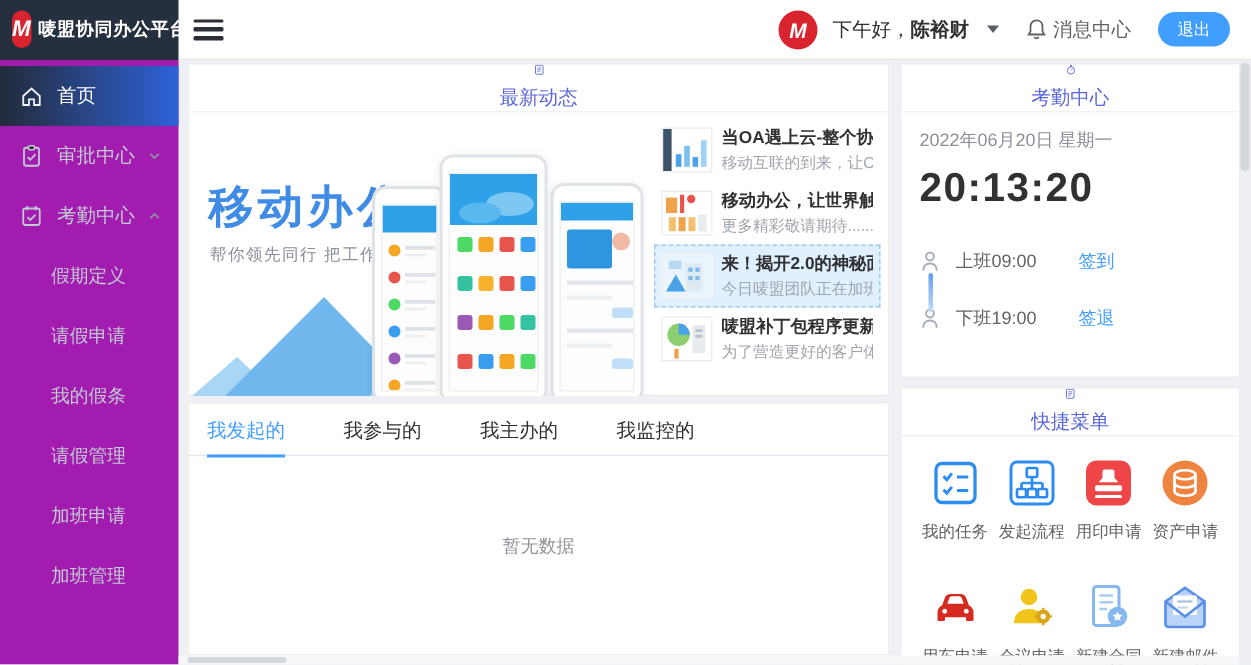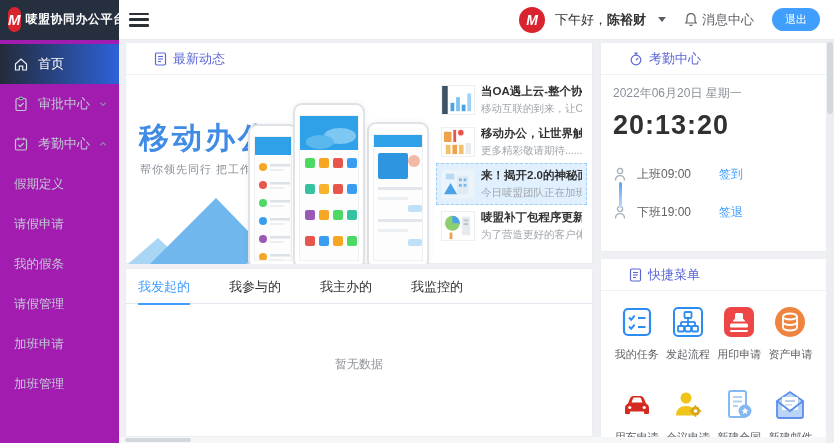--- a/index.html
+++ b/index.html
@@ -22,25 +22,25 @@
   .caret { width:0; height:0; border-left:4.5px solid transparent; border-right:4.5px solid transparent; border-top:5.5px solid #5a5e66; margin-left:2px; }
   .msg { display:flex; align-items:center; gap:4px; font-size:13px; color:#606266; margin-left:8px; cursor:pointer; white-space:nowrap; }
   .logout-btn { margin-left:8px; background:#409eff; color:#fff; border:none; border-radius:12px; font-size:11px; padding:4px 13px; cursor:pointer; white-space:nowrap; }
 
   
   .sidebar { position:absolute; left:0; top:40px; width:119px; height:403px; background:#a21caf; padding-top:4px; }
   .menu-item { height:40px; display:flex; align-items:center; padding-left:13px; color:#c3c9d4; font-size:13px; cursor:pointer; position:relative; }
   .menu-item .mi-icon { width:16px; height:16px; margin-right:9px; flex:0 0 16px; }
   .menu-item.active { background:linear-gradient(90deg,#232b3a 0%,#2e62d9 100%); color:#fff; }
   .menu-item .chev { position:absolute; right:12px; width:8px; height:8px; }
-  .submenu-item { height:40px; display:flex; align-items:center; padding-left:14px; color:#c3c9d4; font-size:12.5px; cursor:pointer; white-space:nowrap; }
+  .submenu-item { height:40px; display:flex; align-items:center; padding-left:34px; color:#c3c9d4; font-size:12.5px; cursor:pointer; white-space:nowrap; }
 
   
   .panel { position:absolute; background:#fff; border:1px solid #ebedf0; }
-  .panel-header { height:32px; display:flex; align-items:center; gap:6px; padding:0 28px; border-bottom:1px solid #f0f1f3; color:#5b67d8; font-size:13px; }
+  .panel-header { height:32px; display:flex; align-items:center; gap:6px; padding:0 28px; border-bottom:1px solid #f0f1f3; color:#5b67d8; font-size:13px;flex-direction:column; }
 
   
   .panel-news { left:125px; top:42px; width:468px; height:222px; }
   .banner { position:absolute; left:0; top:33px; width:308px; height:188px; overflow:hidden; }
   .headline { position:absolute; left:13px; top:42px; font-size:30px; font-weight:bold; color:#3f8be5; letter-spacing:3px; }
   .subline { position:absolute; left:14px; top:86px; font-size:11px; color:#8a9099; letter-spacing:1px; white-space:nowrap; }
   .mountains { position:absolute; left:2px; bottom:0; }
   .phone { position:absolute; background:#fff; border:2px solid #dfe3e8; border-radius:9px; overflow:hidden; box-shadow:0 0 6px rgba(0,0,0,.06); }
   .phone .screen { position:absolute; left:4px; right:4px; top:10px; bottom:6px; background:#fdfdfd; overflow:hidden; border:1px solid #f0f0f0; }
   .ph-head { height:18px; background:#2ea1e8; }

